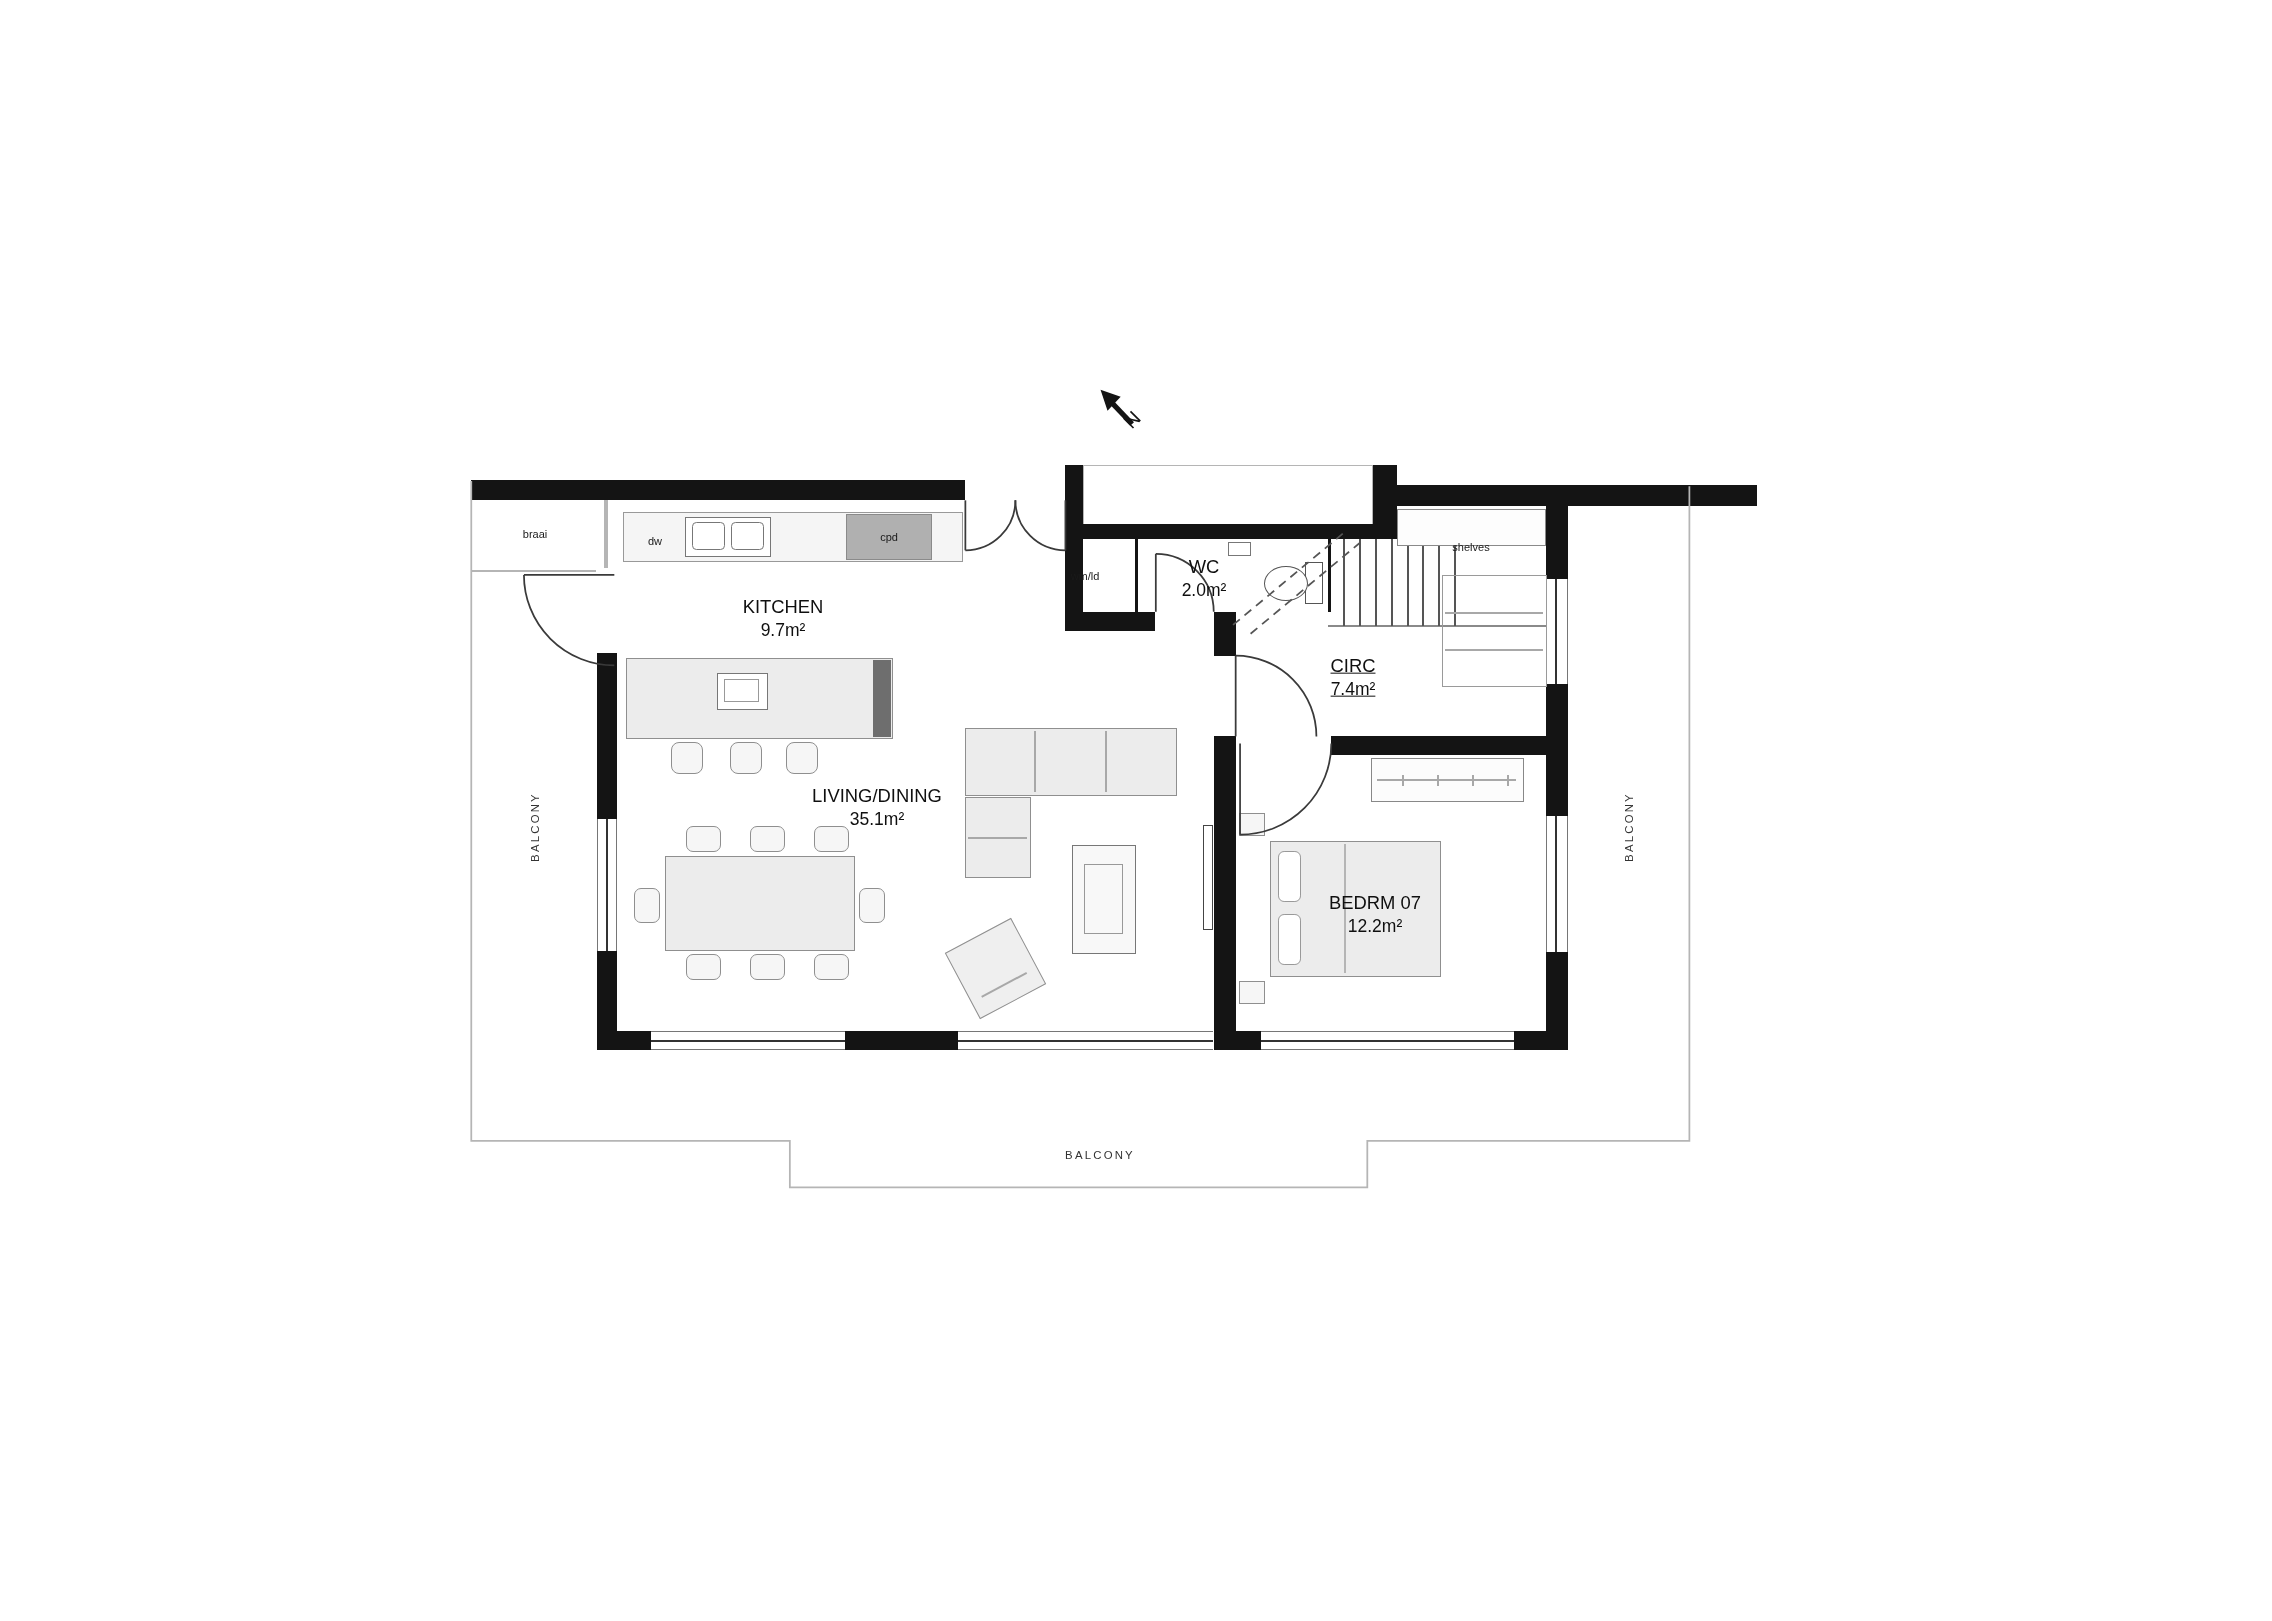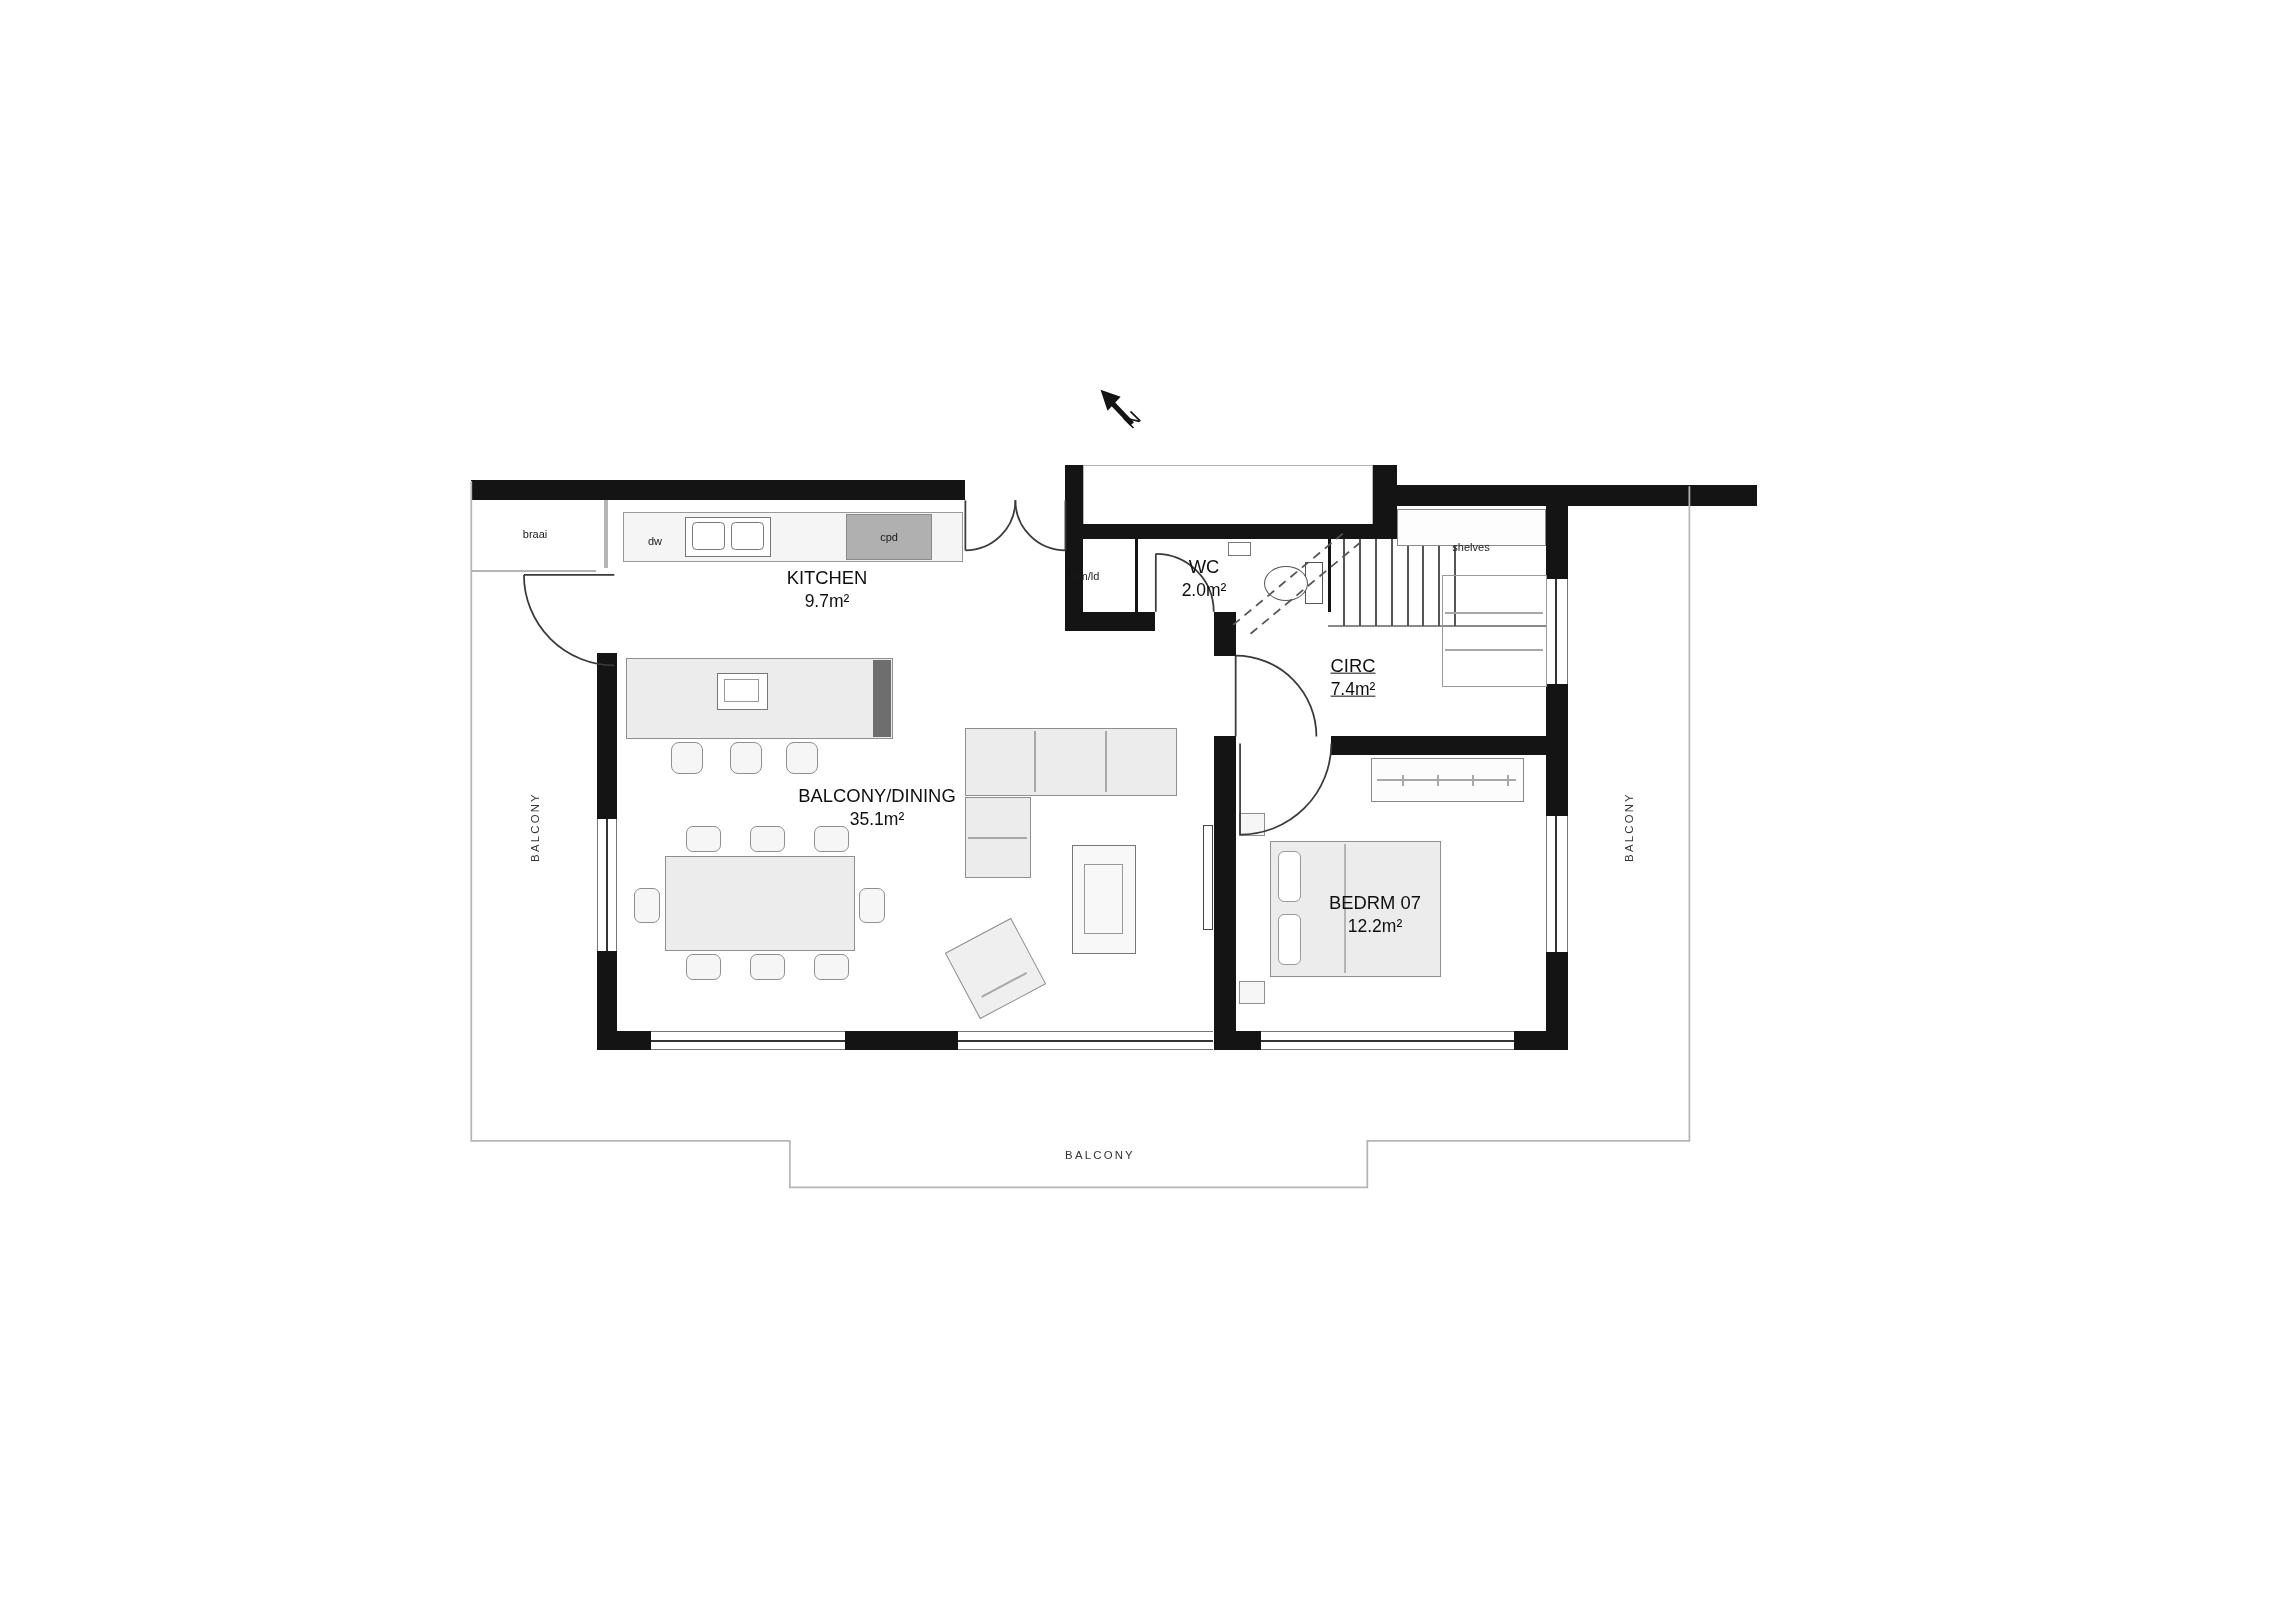--- a/index.html
+++ b/index.html
@@ -177,26 +177,26 @@
       <line x1="1425" y1="722" x2="1550" y2="618"></line>
     </g>
 
     <g>
       <line x1="1290" y1="483" x2="1268" y2="460" stroke="#141414" stroke-width="6"></line>
       <polygon points="1254,444 1277,452 1262,468" fill="#141414"></polygon>
       <text x="1284" y="492" font-size="23" fill="#141414" transform="rotate(-45 1284 484)" font-family="Liberation Sans, sans-serif">N</text>
     </g>
   </svg>
 
-  <div class="lbl" style="left:783px;top:589px;margin-left:44px;">
+  <div class="lbl" style="left:783px;top:618px;">
     <div>KITCHEN</div>
     <div class="area">9.7m²</div>
   </div>
   <div class="lbl" style="left:877px;top:807px;">
-    <div>BALCONY/DINING</div>
+    <div>LIVING/DINING</div>
     <div class="area">35.1m²</div>
   </div>
   <div class="lbl" style="left:1204px;top:578px;">
     <div>WC</div>
     <div class="area">2.0m²</div>
   </div>
   <div class="lbl" style="left:1353px;top:677px;text-decoration:underline;">
     <div>CIRC</div>
     <div class="area">7.4m²</div>
   </div>

